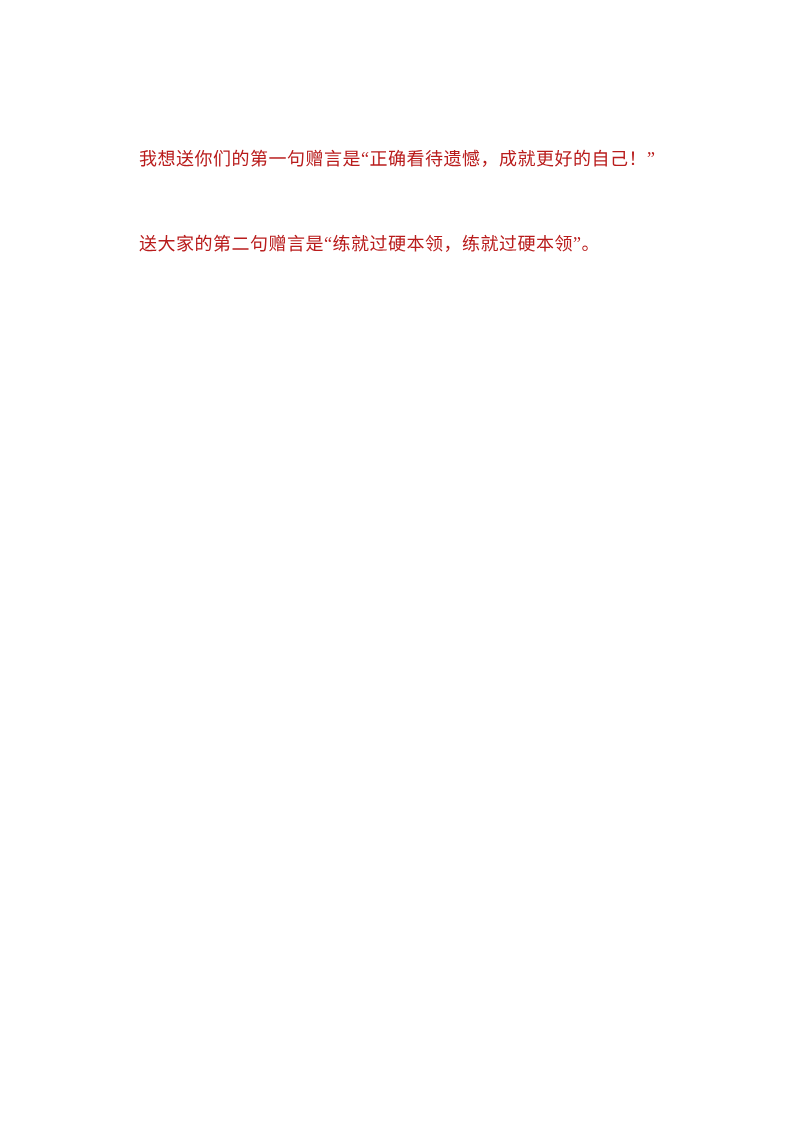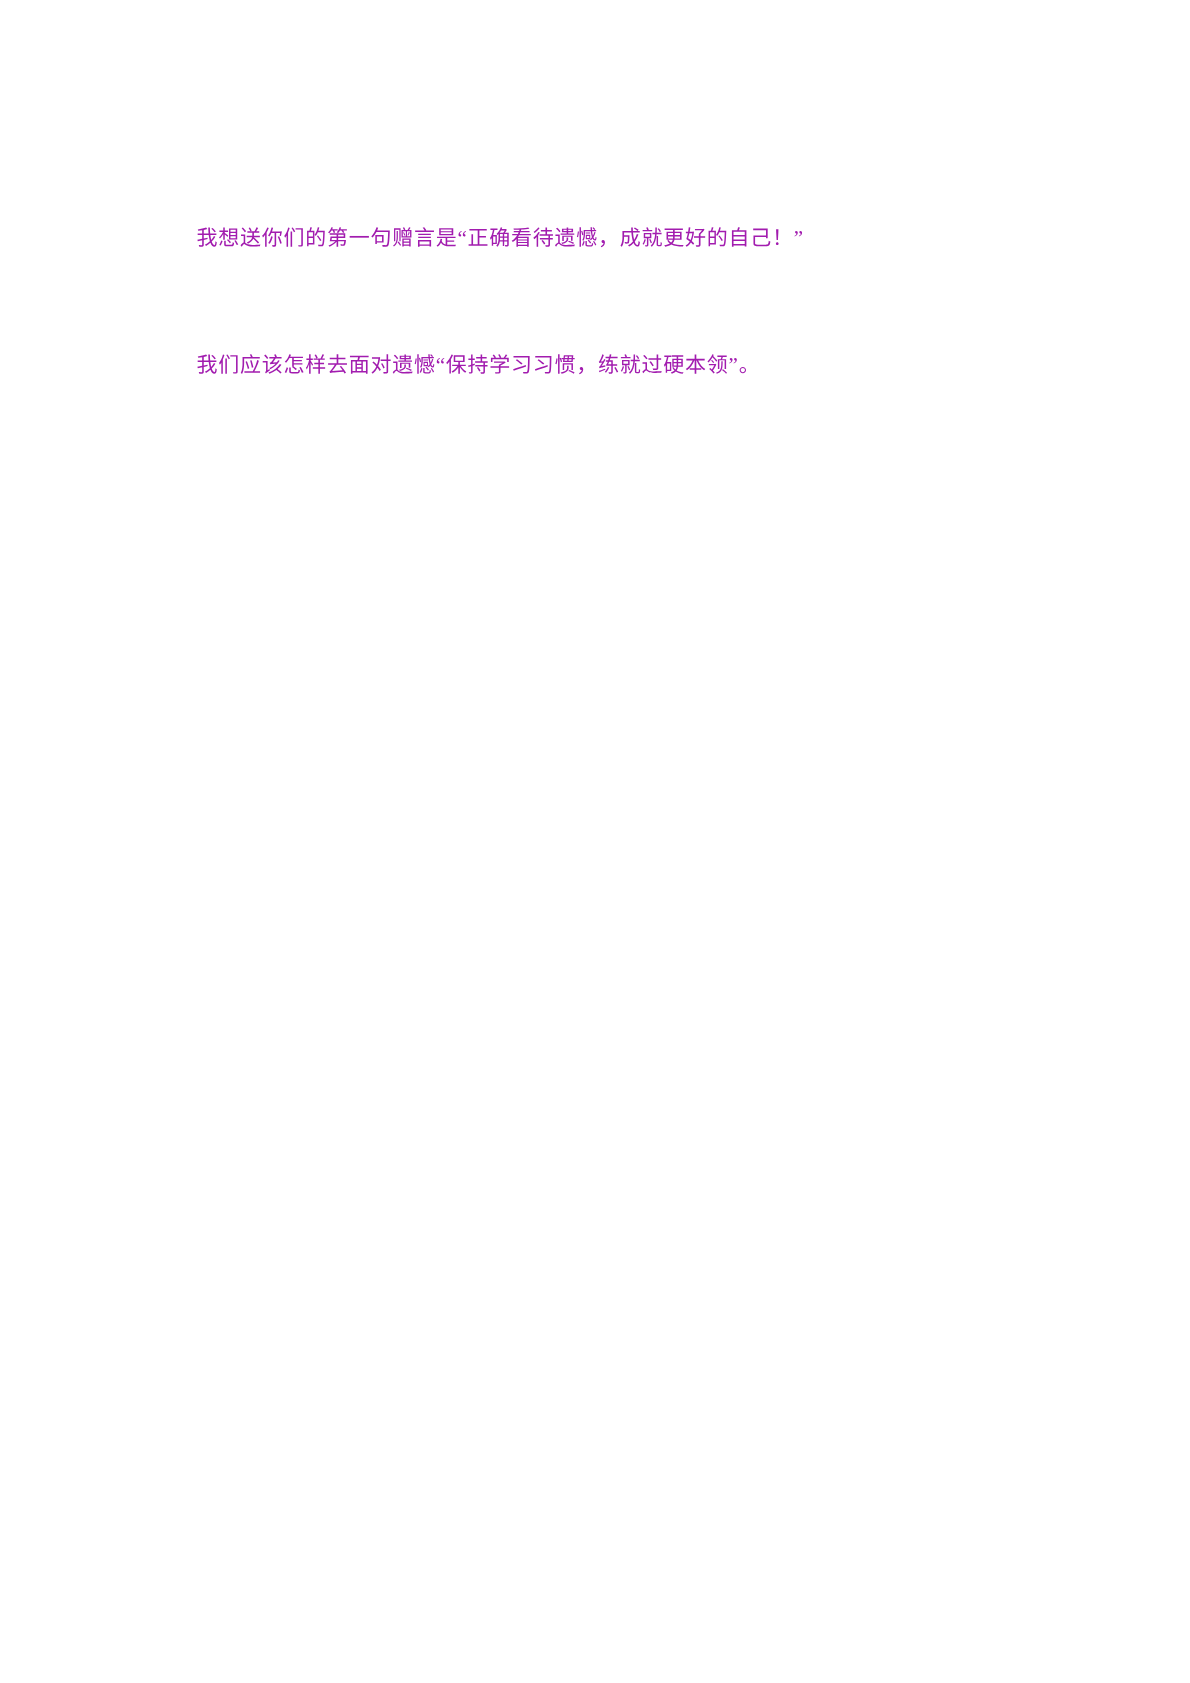--- a/index.html
+++ b/index.html
@@ -12,30 +12,30 @@
     width: 793px;
     height: 1122px;
     background: #ffffff;
     box-sizing: border-box;
     padding: 139px 103px 0 103px;
     overflow: hidden;
     font-family: "Liberation Serif", "DejaVu Serif", serif;
   }
   .para {
     margin: 0 0 44px 0;
-    font-size: 14px;
+    font-size: 18px;
     line-height: 41px;
     letter-spacing: 0.5px;
-    color: #a21caf;
+    color: #b91c1c;
     text-indent: 2em;
     text-align: justify;
     text-justify: inter-character;
     font-weight: 400;
     word-break: break-all;
   }
 </style>
 </head>
 <body>
 
 <div class="page" lang="zh-CN">
   <p class="para">我想送你们的第一句赠言是“正确看待遗憾，成就更好的自己！”</p>
-  <p class="para">我们应该怎样去面对遗憾“保持学习习惯，练就过硬本领”。</p>
+  <p class="para">送大家的第二句赠言是“练就过硬本领，练就过硬本领”。</p>
 </div>
 
 </body></html>

